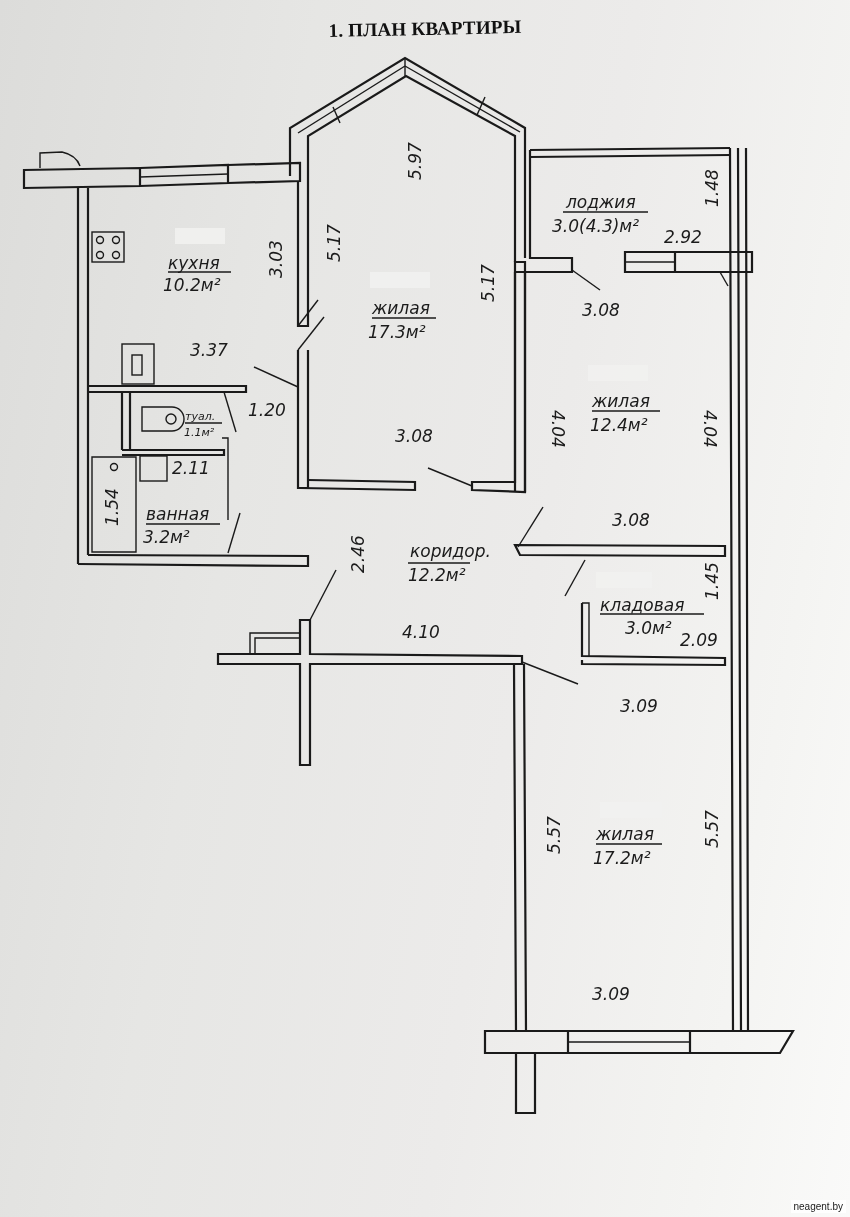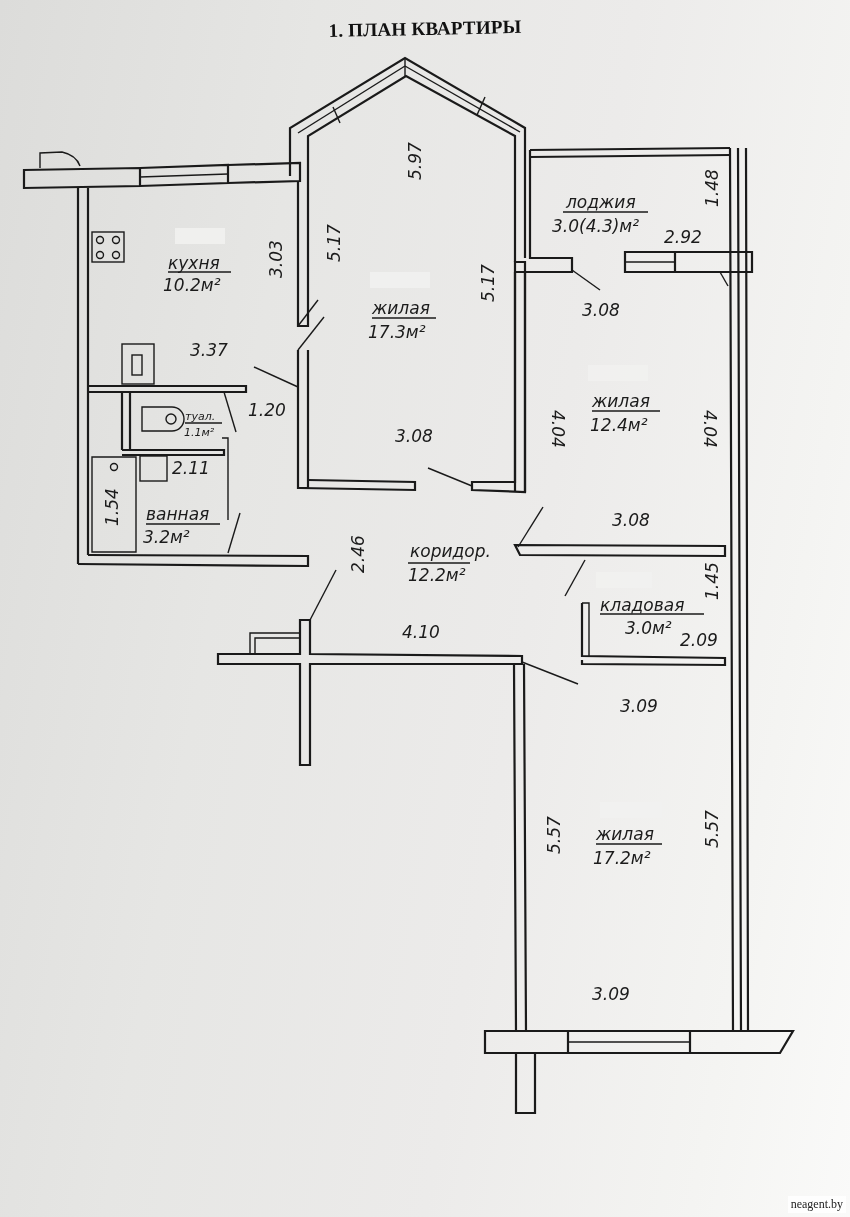--- a/index.html
+++ b/index.html
@@ -22,21 +22,21 @@
   .thin { fill: none; stroke: #1a1a1a; stroke-width: 1.4; }
   .dimtxt, .roomname, .roomarea {
     font-family: "DejaVu Sans", sans-serif; font-style: italic; fill: #1b1b1b;
   }
   .dimtxt { font-size: 17px; }
   .roomname { font-size: 17px; }
   .roomarea { font-size: 17px; }
   .small { font-size: 11px; }
   .watermark {
     position: absolute; right: 4px; bottom: 4px;
-    font-family: Liberation Serif, serif; font-size: 12px; color: #222;
+    font-family: Liberation Sans, sans-serif; font-size: 10px; color: #222;
     background: rgba(255,255,255,0.85); padding: 1px 3px;
   }
   .blur { fill: #f1f1ef; opacity: 0.9; }
 </style>
 </head>
 <body>
 
 <div class="paper"></div>
 <div class="title">1. ПЛАН КВАРТИРЫ</div>
 

